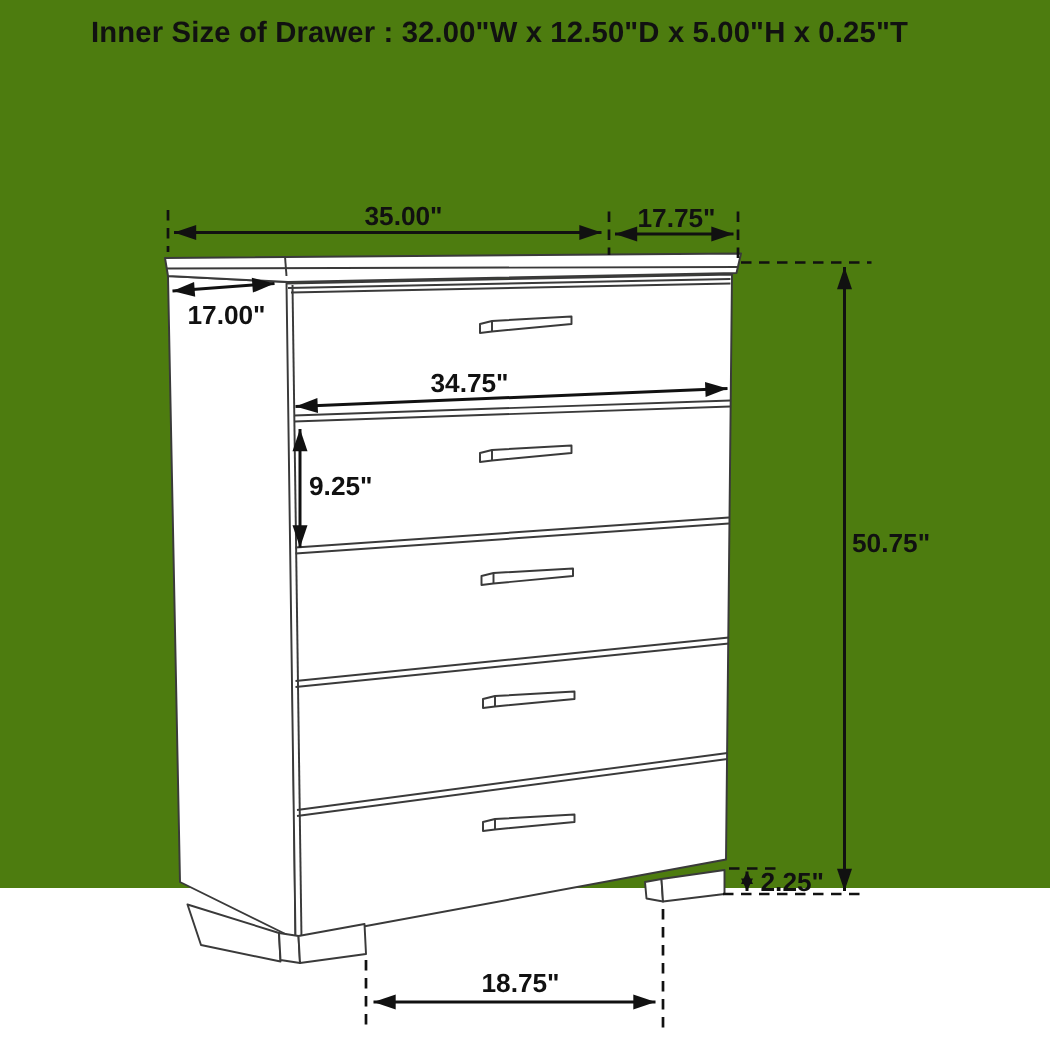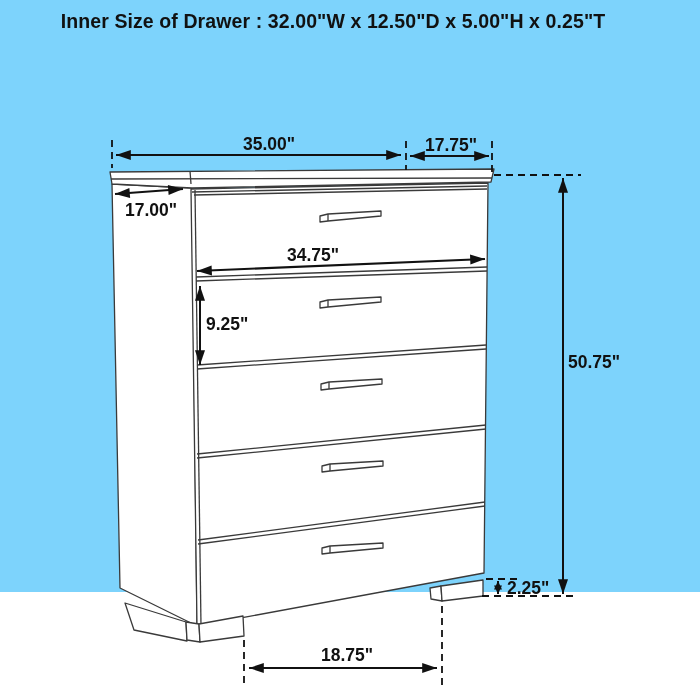--- a/index.html
+++ b/index.html
@@ -8,21 +8,21 @@
     background: #ffffff;
     width: 700px;
     height: 700px;
     overflow: hidden;
     font-family: "Liberation Sans", sans-serif;
   }
   #stage {
     position: relative;
     width: 700px;
     height: 592px;
-    background: #7dd3fc;
+    background: #4d7c0f;
   }
   svg { display: block; }
   .title-label {
     font-family: "Liberation Sans", sans-serif;
     font-weight: bold;
     font-size: 19.5px;
     fill: #111111;
     letter-spacing: 0.1px;
   }
   .dim-label {

